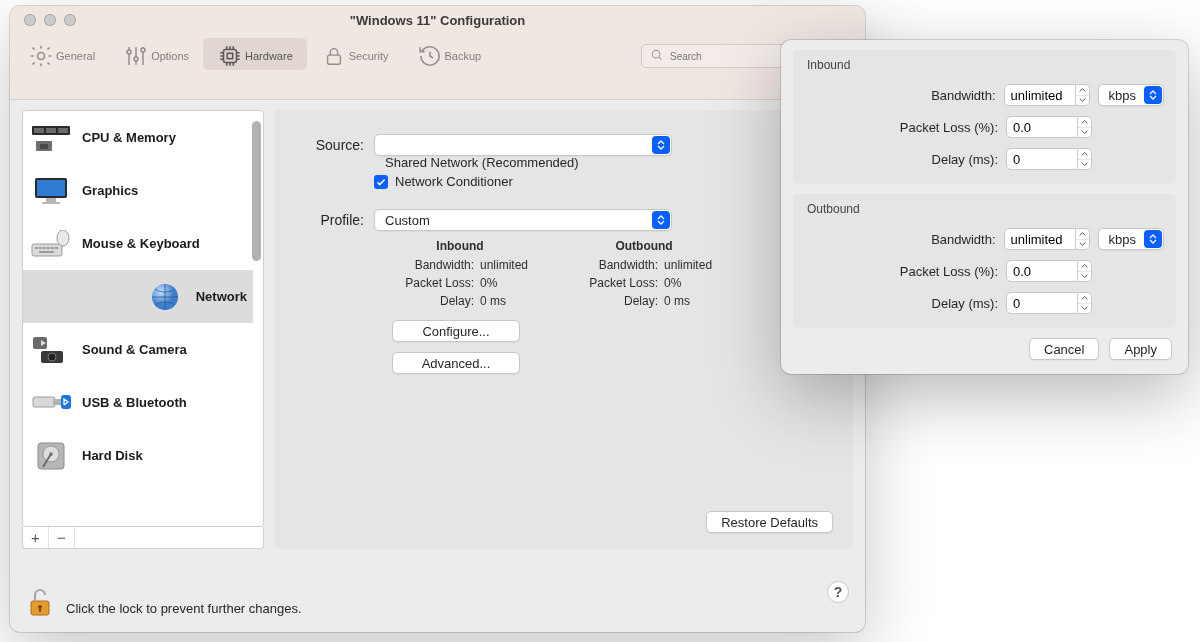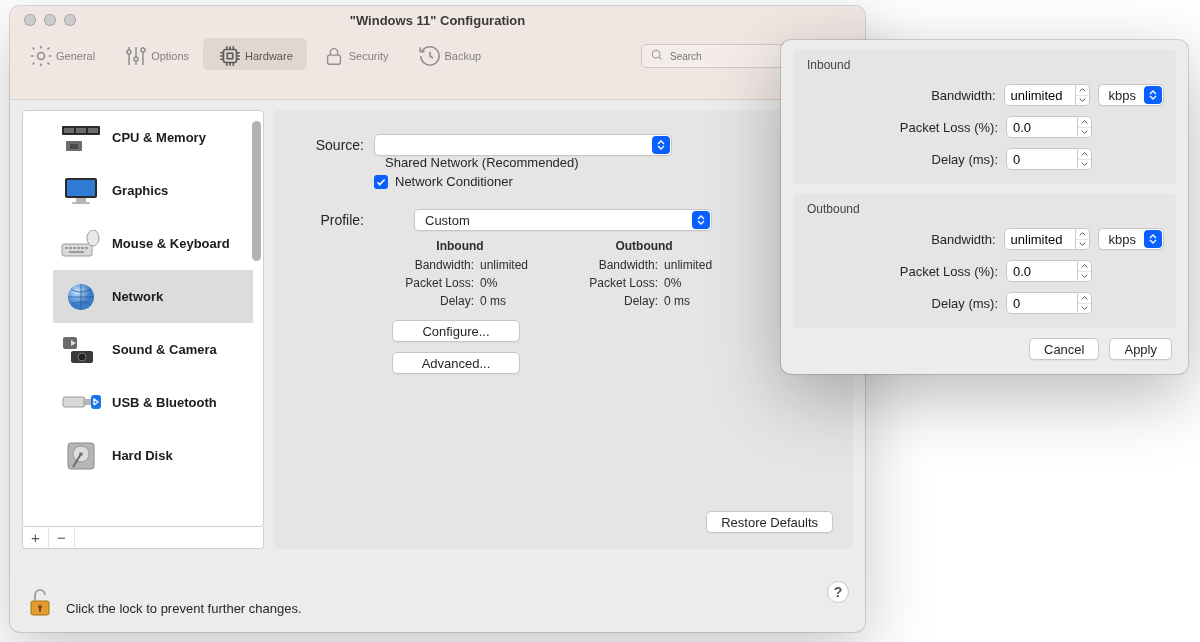--- a/index.html
+++ b/index.html
@@ -13,30 +13,30 @@
     .toolbar { height: 66px; background: #f0e7e3; display: flex; align-items: flex-start; padding: 4px 12px 0 4px; border-bottom: 1px solid #d8cfc9; position: relative; }
     .tb-item { display: flex; flex-direction: row; align-items: center; padding: 4px 14px 0; color: #808080; font-size: 11px; gap: 2px; cursor: default; }
     .tb-item .ic { width: 26px; height: 28px; display: flex; align-items: center; justify-content: center; }
     .tb-item.active { background: #e2d7d0; border-radius: 5px; }
     .tb-item.active .ic svg, .tb-item.active { color: #555; }
     .search { position: absolute; right: 14px; top: 10px; width: 210px; height: 24px; border-radius: 5px; border: 1px solid #d3c8c2; background: #f3ece8; display: flex; align-items: center; padding: 0 8px; color: #a8a19c; }
     .search input { border: none; background: transparent; outline: none; margin-left: 6px; color: #555; width: 100%; font-size: 10px; }
     .content { position: absolute; top: 94px; left: 0; right: 0; bottom: 77px; display: flex; padding: 10px 12px 6px 12px; gap: 10px; }
     .sidebar-wrap { width: 242px; display: flex; flex-direction: column; }
     .sidebar { flex: 1; background: #fff; border: 1px solid #cfcfcf; border-radius: 4px; overflow: hidden; position: relative; }
-    .sb-items { position: absolute; inset: 0 10px 0 0; overflow: hidden; margin-left: 30px; }
+    .sb-items { position: absolute; inset: 0 10px 0 0; overflow: hidden; }
     .scrollbar { position: absolute; right: 2px; top: 10px; width: 9px; height: 140px; background: rgba(0,0,0,0.3); border-radius: 5px; }
     .sb-item { height: 53px; display: flex; align-items: center; padding: 0 6px 0 6px; gap: 9px; font-size: 13px; font-weight: 600; color: #1b1b1b; cursor: default; border-bottom: 0px solid transparent; }
-    .sb-item.selected { background: #dcdcdc; }
+    .sb-item.selected { background: #dcdcdc; justify-content: flex-end; }
     .sb-icon { width: 44px; height: 34px; display: flex; align-items: center; justify-content: center; }
     .addremove { height: 22px; display: flex; border: 1px solid #cfcfcf; border-top: none; background: #fff; border-radius: 0 0 4px 4px; }
     .pm { width: 26px; display: flex; align-items: center; justify-content: center; border-right: 1px solid #e3e3e3; font-size: 15px; color: #555; cursor: default; }
     .detail { flex: 1; background: #e5e5e5; border-radius: 5px; padding: 24px 20px 14px 20px; position: relative; }
     .form-row { display: flex; align-items: center; margin-bottom: 18px; }
-    .form-row.compact { margin-bottom: 8px; gap: 40px; }
+    .form-row.compact { margin-bottom: 8px; }
     .form-row .lbl { width: 80px; text-align: right; padding-right: 10px; font-size: 14px; }
     .popup { display: inline-flex; align-items: center; background: #fff; border: 1px solid #c8c8c8; border-radius: 5px; height: 22px; padding: 0 1px 0 10px; font-size: 13px; box-shadow: 0 1px 1px rgba(0,0,0,0.04); }
     .popup .popbtn { width: 18px; height: 18px; background: #0a60ff; border-radius: 4px; display: flex; flex-direction: column; align-items: center; justify-content: center; gap: 0px; margin-left: 8px; }
     .popbtn svg { display: block; }
     .chk { width: 14px; height: 14px; border-radius: 3px; background: #0a60ff; display: inline-flex; align-items: center; justify-content: center; margin-right: 7px; }
     .mini-cols { display: flex; gap: 48px; margin: 2px 0 10px 98px; font-size: 12px; color: #2e2e2e; }
     .mini-col .h { font-weight: 700; text-align: center; margin-bottom: 3px; }
     .mini-col .r { display: flex; gap: 6px; line-height: 18px; }
     .mini-col .r .k { width: 82px; text-align: right; }
     .btn { display: inline-flex; align-items: center; justify-content: center; background: #fff; border: 1px solid #c6c6c6; border-radius: 5px; height: 22px; padding: 0 14px; font-size: 13px; box-shadow: 0 1px 1px rgba(0,0,0,0.05); cursor: default; }

